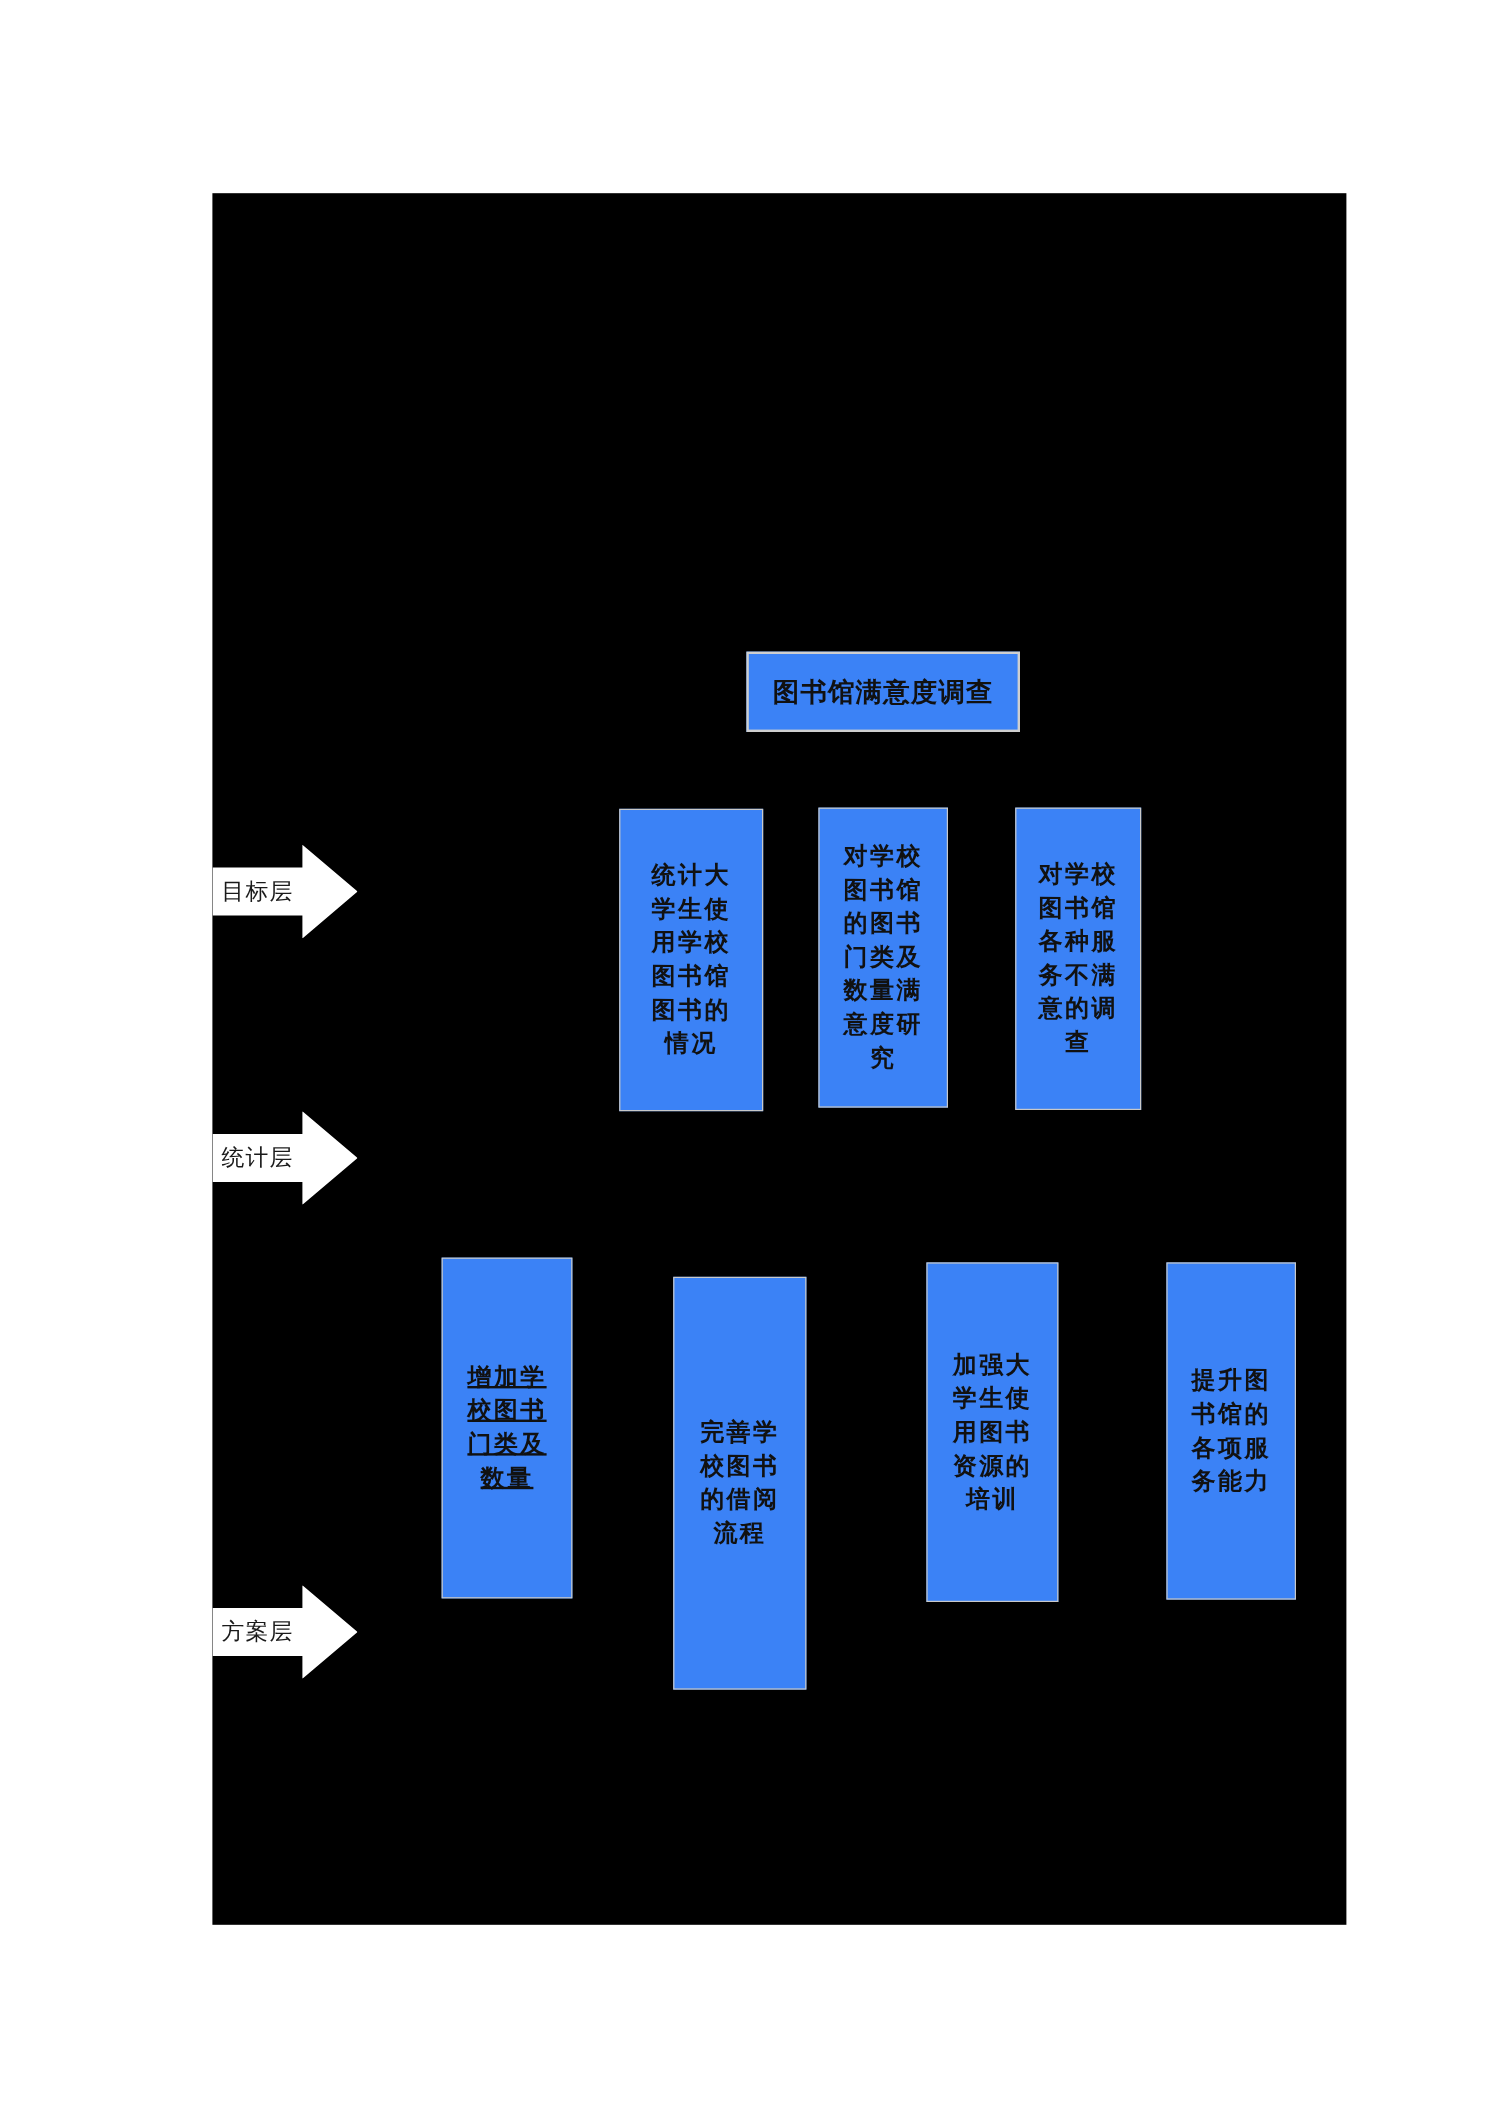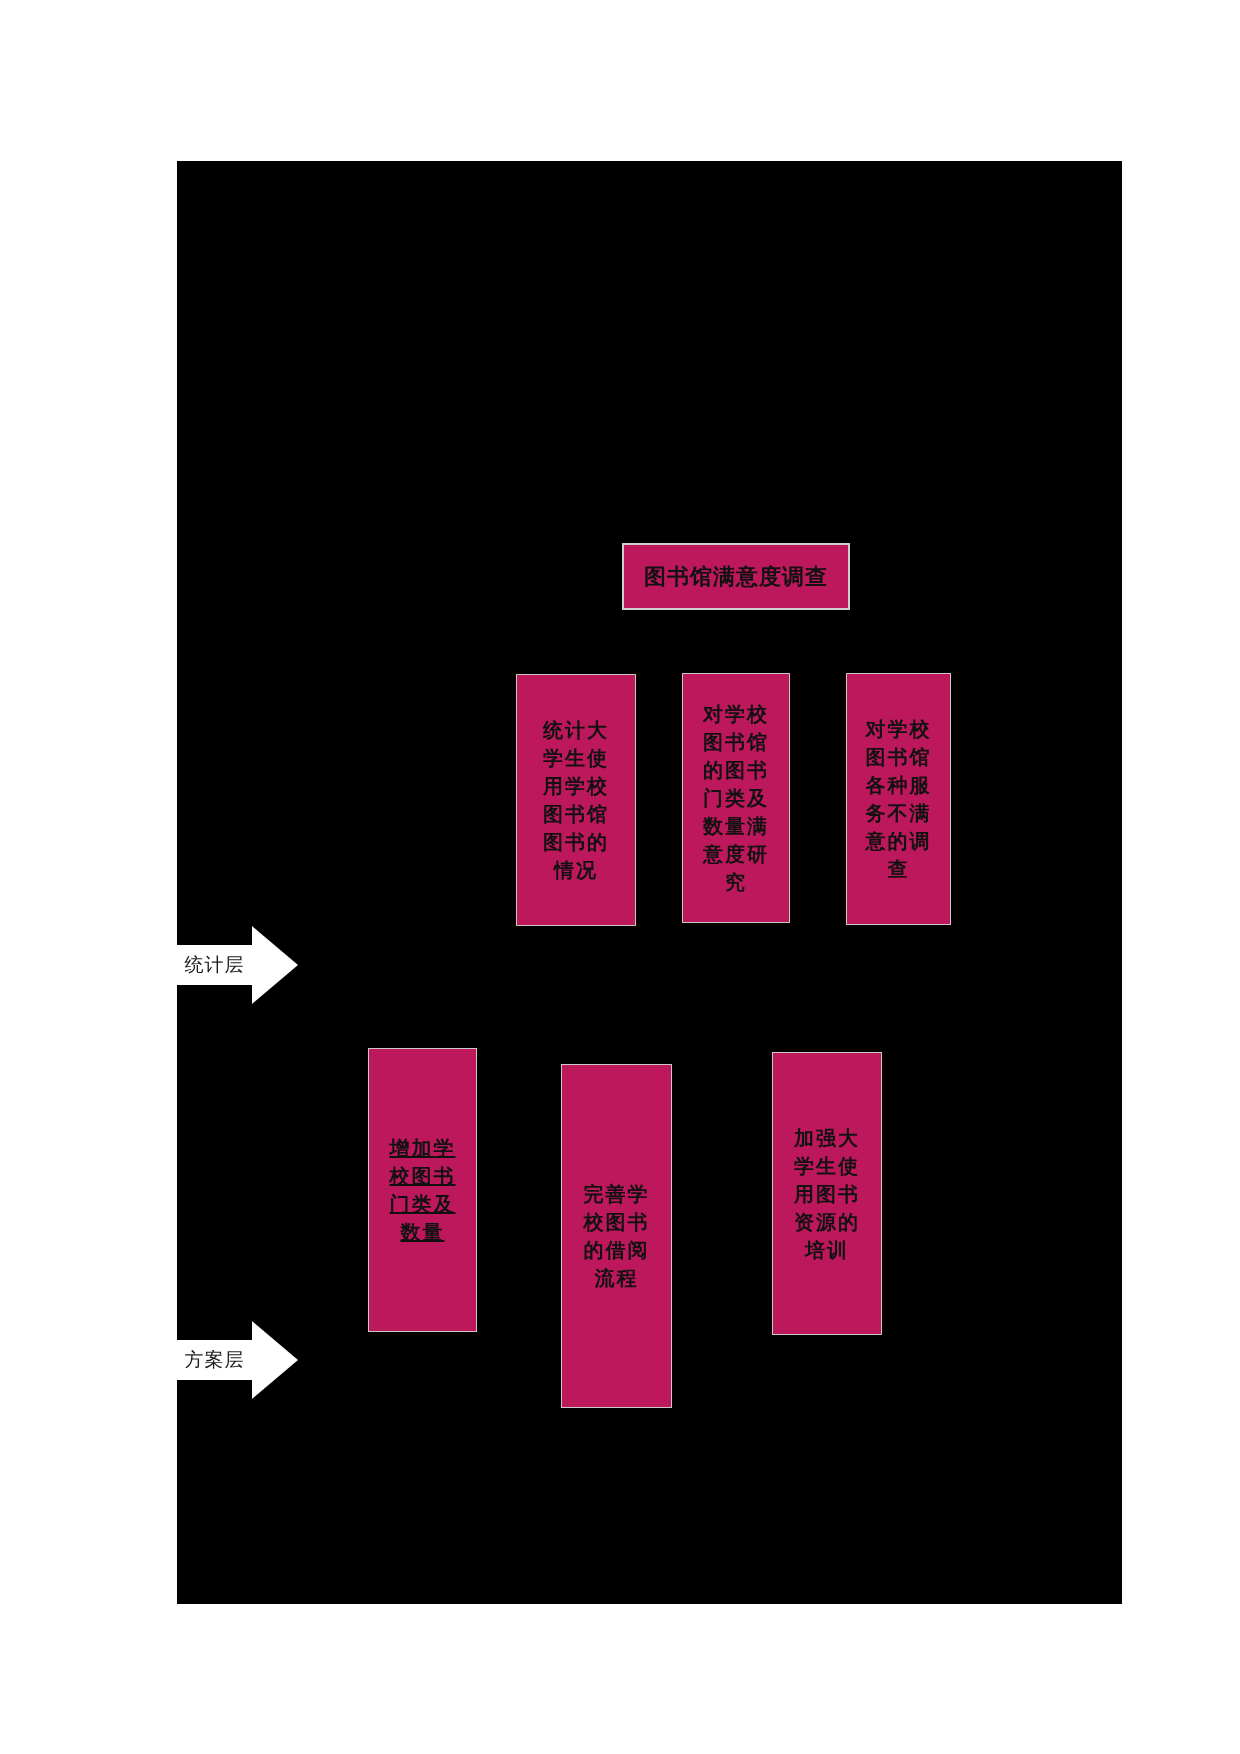--- a/index.html
+++ b/index.html
@@ -18,21 +18,21 @@
   .panel {
     position: absolute;
     left: 177px;
     top: 161px;
     width: 945px;
     height: 1443px;
     background: #000000;
   }
   .box {
     position: absolute;
-    background: #be185d;
+    background: #3b82f6;
     border: 1px solid #c9c9c9;
     box-sizing: border-box;
     display: flex;
     align-items: center;
     justify-content: center;
     text-align: center;
     color: #111111;
     font-weight: bold;
     font-size: 20px;
     line-height: 28px;
@@ -82,20 +82,23 @@
     color: #1a1a1a;
     white-space: nowrap;
   }
 </style>
 </head>
 <body>
 
 <div class="page">
   <div class="panel">
 
+    <div class="layer-arrow arrow-goal" style="left:0;">
+      <span class="arrow-label">目标层</span>
+    </div>
     <div class="layer-arrow arrow-plan" style="left:0;">
       <span class="arrow-label">方案层</span>
     </div>
     <div class="layer-arrow arrow-stat" style="left:0;">
       <span class="arrow-label">统计层</span>
     </div>
   </div>
 
   <div class="box goal-box">图书馆满意度调查</div>
 
@@ -125,13 +128,17 @@
 数量</div>
   <div class="box plan-box-2">完善学
 校图书
 的借阅
 流程</div>
   <div class="box plan-box-3">加强大
 学生使
 用图书
 资源的
 培训</div>
+  <div class="box plan-box-4">提升图
+书馆的
+各项服
+务能力</div>
 </div>
 
 </body></html>

